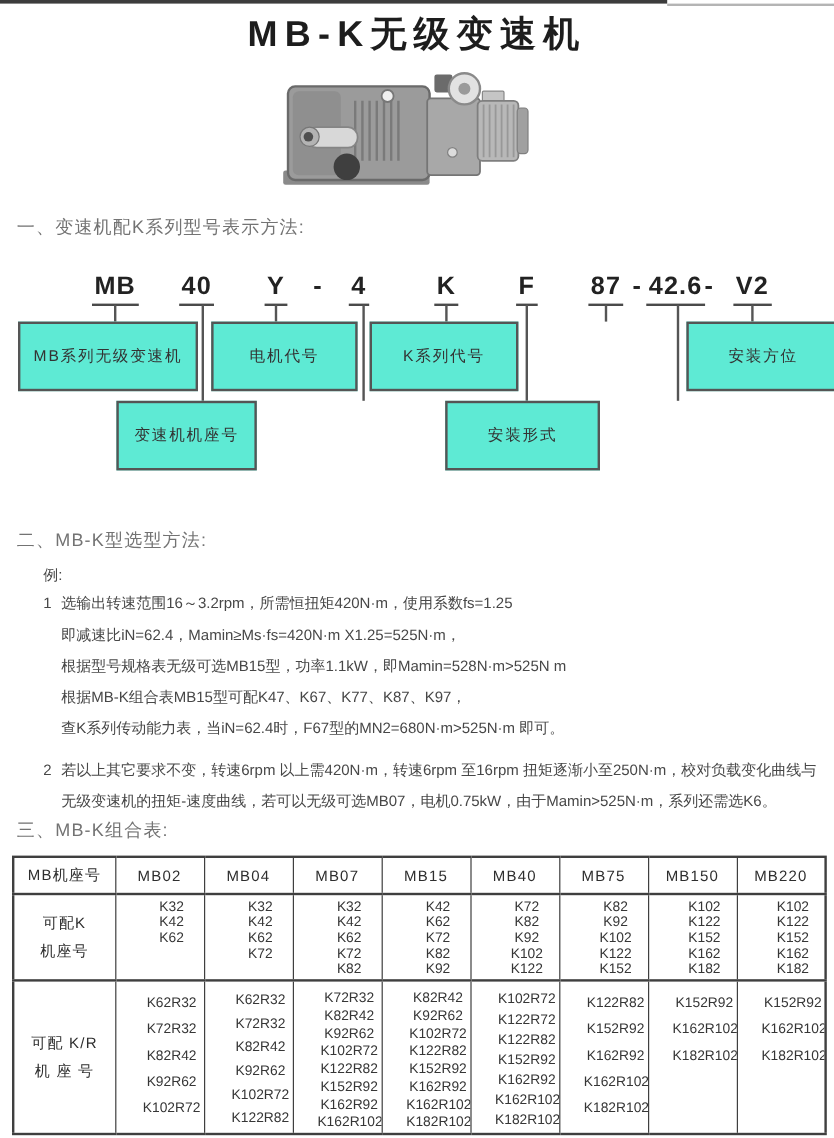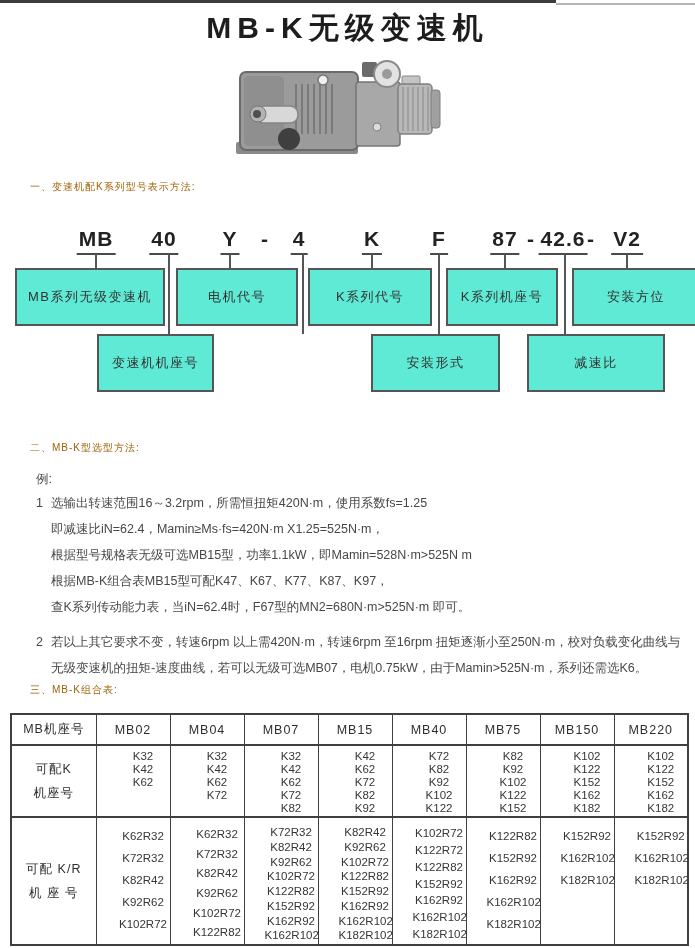--- a/index.html
+++ b/index.html
@@ -14,21 +14,21 @@
   .rule-light { left:556px; top:3px; width:139px; height:2px; background:#b4b4b4; }
 
   
   .title { top:8px; left:0; width:695px; text-align:center;
            font-size:30px; font-weight:bold; letter-spacing:6px; color:#1d1d1d; }
 
   
   .photo { left:226px; top:56px; width:218px; height:112px; }
 
   
-  .sec-h { font-size:10px; color:#a16207; letter-spacing:1px;margin-left:16px; }
+  .sec-h { font-size:15px; color:#737373; letter-spacing:1px; }
   .h1 { left:14px; top:180px; }
   .h2 { left:14px; top:441px; }
   .h3 { left:14px; top:683px; }
 
   
   .diagram { left:0; top:213px; width:695px; height:190px; }
   .tok { position:absolute; top:14px; transform:translateX(-50%);
          font-size:21px; color:#222; letter-spacing:1px; white-space:nowrap;
          padding:0 2px 2px 2px;font-weight:bold; }
   .tok.u { border-bottom:2px solid #4a4a4a; }
@@ -134,25 +134,23 @@
   <div class="conn long" style="left:302px"></div>
   <div class="conn short" style="left:371px"></div>
   <div class="conn long" style="left:438px"></div>
   <div class="conn short" style="left:504px"></div>
   <div class="conn long" style="left:564px"></div>
   <div class="conn short" style="left:626px"></div>
 
   <div class="dbox top" style="left:15px;  width:150px">MB系列无级变速机</div>
   <div class="dbox top" style="left:176px; width:122px">电机代号</div>
   <div class="dbox top" style="left:308px; width:124px">K系列代号</div>
-  <div class="dbox top" style="left:446px; width:112px">K系列机座号</div>
   <div class="dbox top" style="left:572px; width:128px">安装方位</div>
   <div class="dbox bot" style="left:97px;  width:117px">变速机机座号</div>
   <div class="dbox bot" style="left:371px; width:129px">安装形式</div>
-  <div class="dbox bot" style="left:527px; width:138px">减速比</div>
 </div>
 
 <div class="abs sec-h h2">二、MB-K型选型方法:</div>
 
 <div class="abs example">
   <div class="ex-label">例:</div>
   <div class="item">
     <span class="no">1</span>
     <div class="body">选输出转速范围16～3.2rpm，所需恒扭矩420N·m，使用系数fs=1.25
 即减速比iN=62.4，Mamin≥Ms·fs=420N·m X1.25=525N·m，

